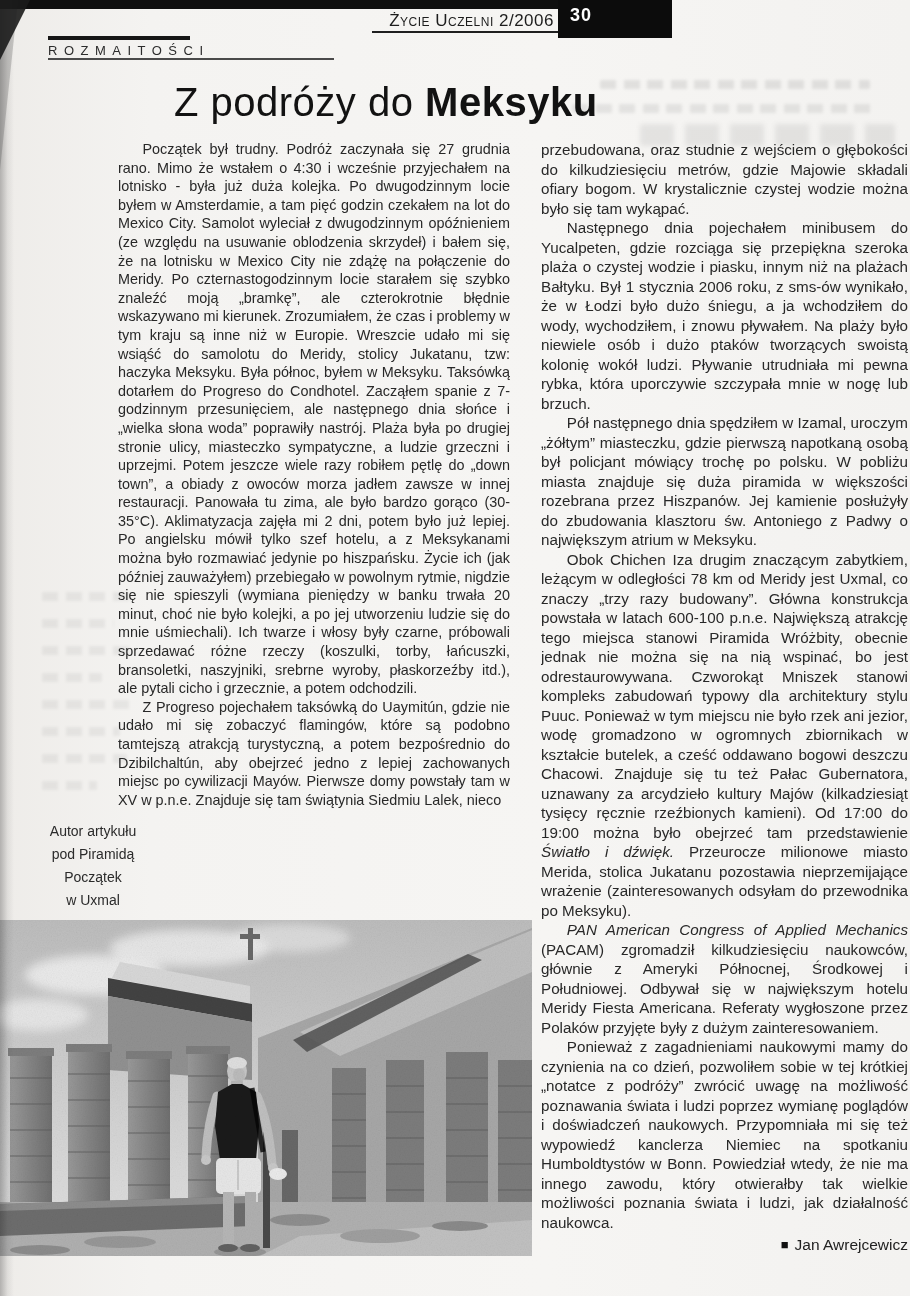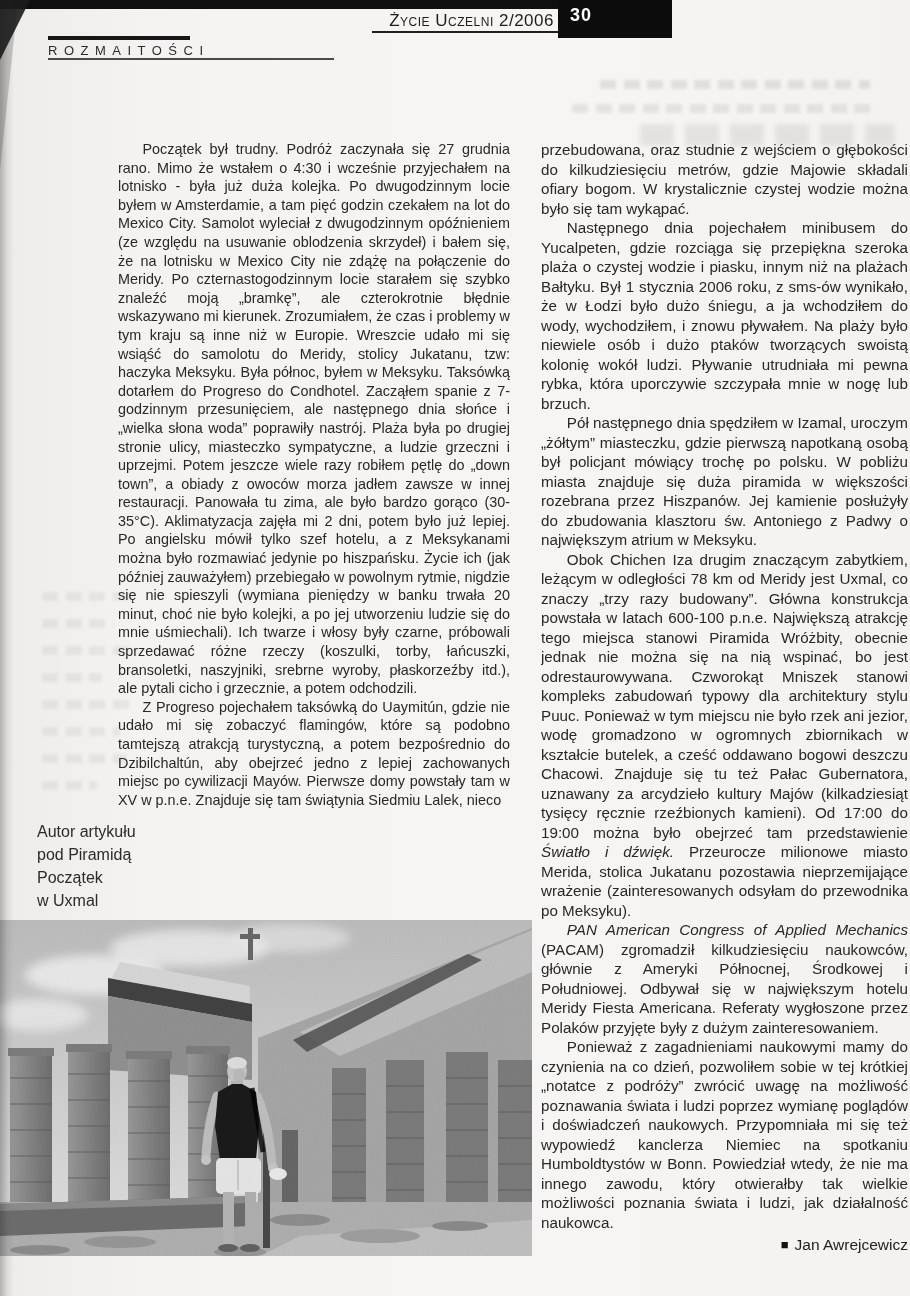--- a/index.html
+++ b/index.html
@@ -37,22 +37,22 @@
   .col p.indent{text-indent:1.7em;}
   .col i{font-style:italic;}
   .col-left{left:118px;top:140px;width:392px;height:782px;overflow:hidden;
     font-size:14.4px;line-height:18.6px;}
   .col-right{left:541px;top:140px;width:367px;height:1092px;overflow:hidden;
     font-size:15.2px;line-height:19.5px;}
   .byline{position:absolute;left:541px;top:1236px;width:367px;text-align:right;
     font-size:15.5px;color:#222;}
   .byline .sq{font-size:13px;position:relative;top:-1px;margin-right:6px;color:#111;}
   
-  .caption{position:absolute;left:37px;top:820px;width:112px;font-size:16px;
-    line-height:23px;color:#2b2b2b;}
+  .caption{position:absolute;left:37px;top:820px;width:112px;font-size:14px;
+    line-height:23px;color:#2b2b2b;text-align:center;}
   .caption span{display:block;}
   
   .photo{position:absolute;left:0;top:920px;width:532px;height:336px;z-index:10;
     filter:contrast(.97) brightness(1.01);}
   .photo svg{display:block;width:100%;height:100%;}
   
   .ghost{position:absolute;filter:blur(1.5px);border-radius:2px;
     background:repeating-linear-gradient(90deg,#777 0 16px,transparent 16px 24px,#777 24px 40px,transparent 40px 47px);}
   .g-top1{left:600px;top:80px;width:270px;height:9px;opacity:.16;}
   .g-top2{left:572px;top:104px;width:300px;height:9px;opacity:.14;}
@@ -88,20 +88,21 @@
   <div class="ghost g-head"></div>
   <div class="ghost g-l gl1"></div>
   <div class="ghost g-l gl2"></div>
   <div class="ghost g-l gl3"></div>
   <div class="ghost g-l gl4"></div>
   <div class="ghost g-l gl5"></div>
   <div class="ghost g-l gl6"></div>
   <div class="ghost g-l gl7"></div>
   <div class="ghost g-l gl8"></div>
 
+  <h1 class="title"><span>Z podróży do </span><b>Meksyku</b></h1>
 
   <div class="col col-left">
     <p class="indent">Początek był trudny. Podróż zaczynała się 27 grudnia rano. Mimo że wstałem o 4:30 i wcześnie przyjechałem na lotnisko - była już duża kolejka. Po dwugodzinnym locie byłem w Amsterdamie, a tam pięć godzin czekałem na lot do Mexico City. Samolot wyleciał z dwugodzinnym opóźnieniem (ze względu na usuwanie oblodzenia skrzydeł) i bałem się, że na lotnisku w Mexico City nie zdążę na połączenie do Meridy. Po czternastogodzinnym locie starałem się szybko znaleźć moją „bramkę”, ale czterokrotnie błędnie wskazywano mi kierunek. Zrozumiałem, że czas i problemy w tym kraju są inne niż w Europie. Wreszcie udało mi się wsiąść do samolotu do Meridy, stolicy Jukatanu, tzw: haczyka Meksyku. Była północ, byłem w Meksyku. Taksówką dotarłem do Progreso do Condhotel. Zacząłem spanie z 7-godzinnym przesunięciem, ale następnego dnia słońce i „wielka słona woda” poprawiły nastrój. Plaża była po drugiej stronie ulicy, miasteczko sympatyczne, a ludzie grzeczni i uprzejmi. Potem jeszcze wiele razy robiłem pętlę do „down town”, a obiady z owoców morza jadłem zawsze w innej restauracji. Panowała tu zima, ale było bardzo gorąco (30-35°C). Aklimatyzacja zajęła mi 2 dni, potem było już lepiej. Po angielsku mówił tylko szef hotelu, a z Meksykanami można było rozmawiać jedynie po hiszpańsku. Życie ich (jak później zauważyłem) przebiegało w powolnym rytmie, nigdzie się nie spieszyli (wymiana pieniędzy w banku trwała 20 minut, choć nie było kolejki, a po jej utworzeniu ludzie się do mnie uśmiechali). Ich twarze i włosy były czarne, próbowali sprzedawać różne rzeczy (koszulki, torby, łańcuszki, bransoletki, naszyjniki, srebrne wyroby, płaskorzeźby itd.), ale pytali cicho i grzecznie, a potem odchodzili.</p>
     <p class="indent">Z Progreso pojechałem taksówką do Uaymitún, gdzie nie udało mi się zobaczyć flamingów, które są podobno tamtejszą atrakcją turystyczną, a potem bezpośrednio do Dzibilchaltún, aby obejrzeć jedno z lepiej zachowanych miejsc po cywilizacji Mayów. Pierwsze domy powstały tam w XV w p.n.e. Znajduje się tam świątynia Siedmiu Lalek, nieco</p>
   </div>
 
   <div class="col col-right">
     <p>przebudowana, oraz studnie z wejściem o głębokości do kilkudziesięciu metrów, gdzie Majowie składali ofiary bogom. W krystalicznie czystej wodzie można było się tam wykąpać.</p>
     <p class="indent">Następnego dnia pojechałem minibusem do Yucalpeten, gdzie rozciąga się przepiękna szeroka plaża o czystej wodzie i piasku, innym niż na plażach Bałtyku. Był 1 stycznia 2006 roku, z sms-ów wynikało, że w Łodzi było dużo śniegu, a ja wchodziłem do wody, wychodziłem, i znowu pływałem. Na plaży było niewiele osób i dużo ptaków tworzących swoistą kolonię wokół ludzi. Pływanie utrudniała mi pewna rybka, która uporczywie szczypała mnie w nogę lub brzuch.</p>
     <p class="indent">Pół następnego dnia spędziłem w Izamal, uroczym „żółtym” miasteczku, gdzie pierwszą napotkaną osobą był policjant mówiący trochę po polsku. W pobliżu miasta znajduje się duża piramida w większości rozebrana przez Hiszpanów. Jej kamienie posłużyły do zbudowania klasztoru św. Antoniego z Padwy o największym atrium w Meksyku.</p>

